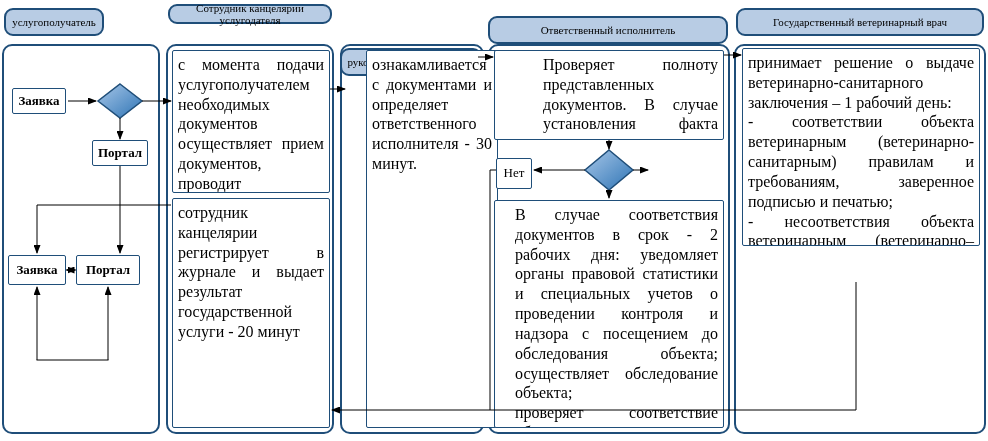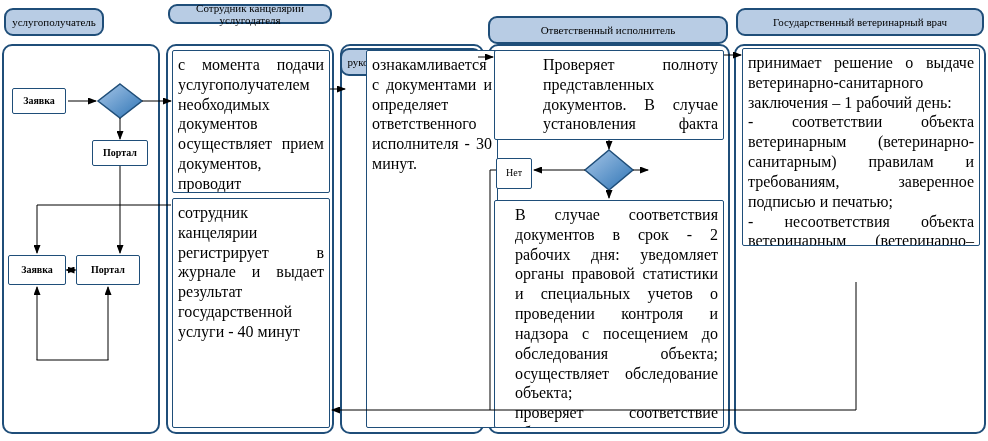--- a/index.html
+++ b/index.html
@@ -14,21 +14,21 @@
     text-align: center; font-size: 11px; line-height: 1.12; padding: 1px 4px;
   }
   .lane {
     position: absolute; border: 2px solid #1f4e79; border-radius: 10px; background: #fff;
   }
   .node {
     position: absolute; border: 1.5px solid #1f4e79; background: #fff;
     font-size: 16px; line-height: 1.24; border-radius: 2px; overflow: hidden;
   }
   .txt { padding: 4px 5px; text-align: justify; }
-  .small { display: flex; align-items: center; justify-content: center; font-size: 10px; }
+  .small { display: flex; align-items: center; justify-content: center; font-size: 13px; }
   .bold { font-weight: bold; }
   .pre { white-space: pre-line; }
   svg.overlay { position: absolute; left: 0; top: 0; pointer-events: none; }
 </style>
 </head>
 <body>
 
 <div>
 
   <div class="lane" style="left:2px;   top:44px; width:158px; height:390px;"></div>
@@ -42,21 +42,21 @@
   <div class="hdr" style="left:340px; top:8px; width:142px; height:28px;margin-top:40px;">руководитель услугодателя</div>
   <div class="hdr" style="left:488px; top:8px; width:240px; height:28px;margin-top:8px;">Ответственный исполнитель</div>
   <div class="hdr" style="left:736px; top:8px; width:248px; height:28px;">Государственный ветеринарный врач</div>
 
   <div class="node small bold" style="left:12px; top:88px;  width:54px; height:26px;">Заявка</div>
   <div class="node small bold" style="left:92px; top:140px; width:56px; height:26px;">Портал</div>
   <div class="node small bold" style="left:8px;  top:255px; width:58px; height:30px;">Заявка</div>
   <div class="node small bold" style="left:76px; top:255px; width:64px; height:30px;">Портал</div>
 
   <div class="node txt" style="left:172px; top:50px;  width:158px; height:143px;">с момента подачи услугополучателем необходимых документов осуществляет прием документов, проводит регистрацию в ИС ГБД «Е-лицензирование» и направляет документы руководителю на резолюцию – 30 минут</div>
-  <div class="node txt" style="left:172px; top:198px; width:158px; height:230px;">сотрудник канцелярии регистрирует в журнале и выдает результат государственной услуги - 40 минут</div>
+  <div class="node txt" style="left:172px; top:198px; width:158px; height:230px;">сотрудник канцелярии регистрирует в журнале и выдает результат государственной услуги - 20 минут</div>
 
   <div class="node txt" style="left:346px; top:50px; width:132px; height:378px;margin-left:20px;">ознакамливается с документами и определяет ответственного исполнителя - 30 минут.</div>
 
   <div class="node txt" style="left:494px; top:50px; width:230px; height:90px;padding-left:48px;">Проверяет полноту представленных документов. В случае установления факта неполноты представленных документов подготавливает мотивированный ответ об отказе в дальнейшем рассмотрении заявления – 1 рабочий день.</div>
   <div class="node small" style="left:496px; top:158px; width:36px; height:31px;">Нет</div>
   <div class="node small" style="left:650px; top:158px; width:38px; height:24px;margin-top:42px;">Да</div>
   <div class="node txt pre" style="left:494px; top:200px; width:230px; height:228px;padding-left:20px;">В случае соответствия документов в срок - 2 рабочих дня: уведомляет органы правовой статистики и специальных учетов о проведении контроля и надзора с посещением до обследования объекта; осуществляет обследование объекта;
 проверяет соответствие объекта представленным документам;
 проверяет соответствие объекта ветеринарным (ветеринарно-санитарным) правилам, требованиям;
 составляет акт государственного ветеринарно – санитарного контроля и надзора, вносит на рассмотрение государственному ветеринарному врачу для принятия решения.</div>

